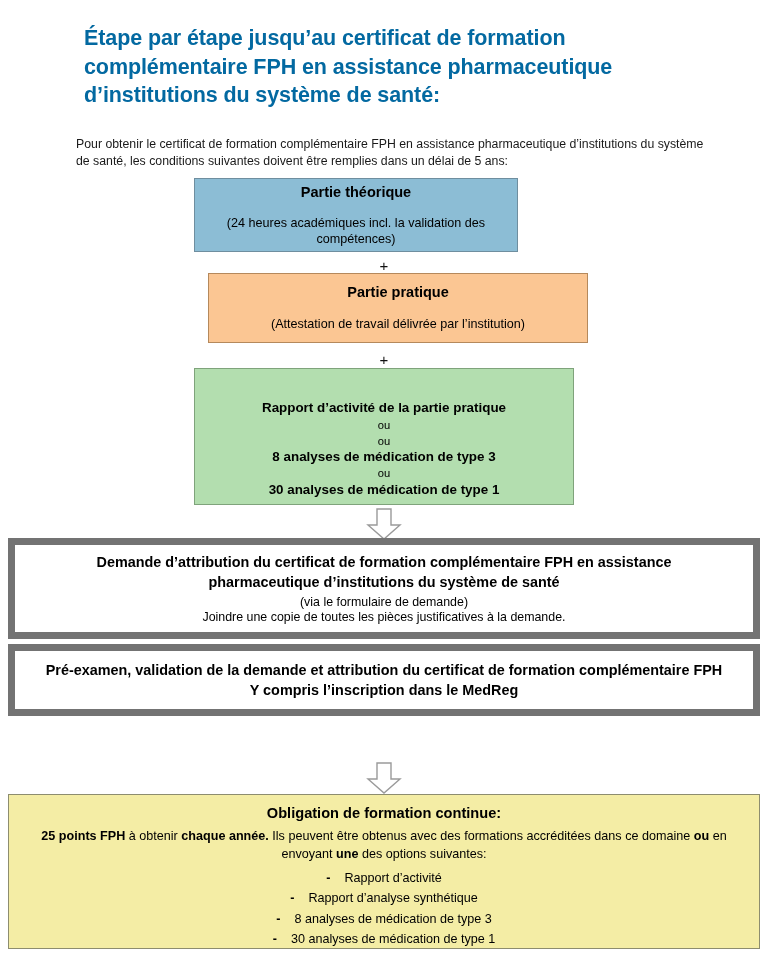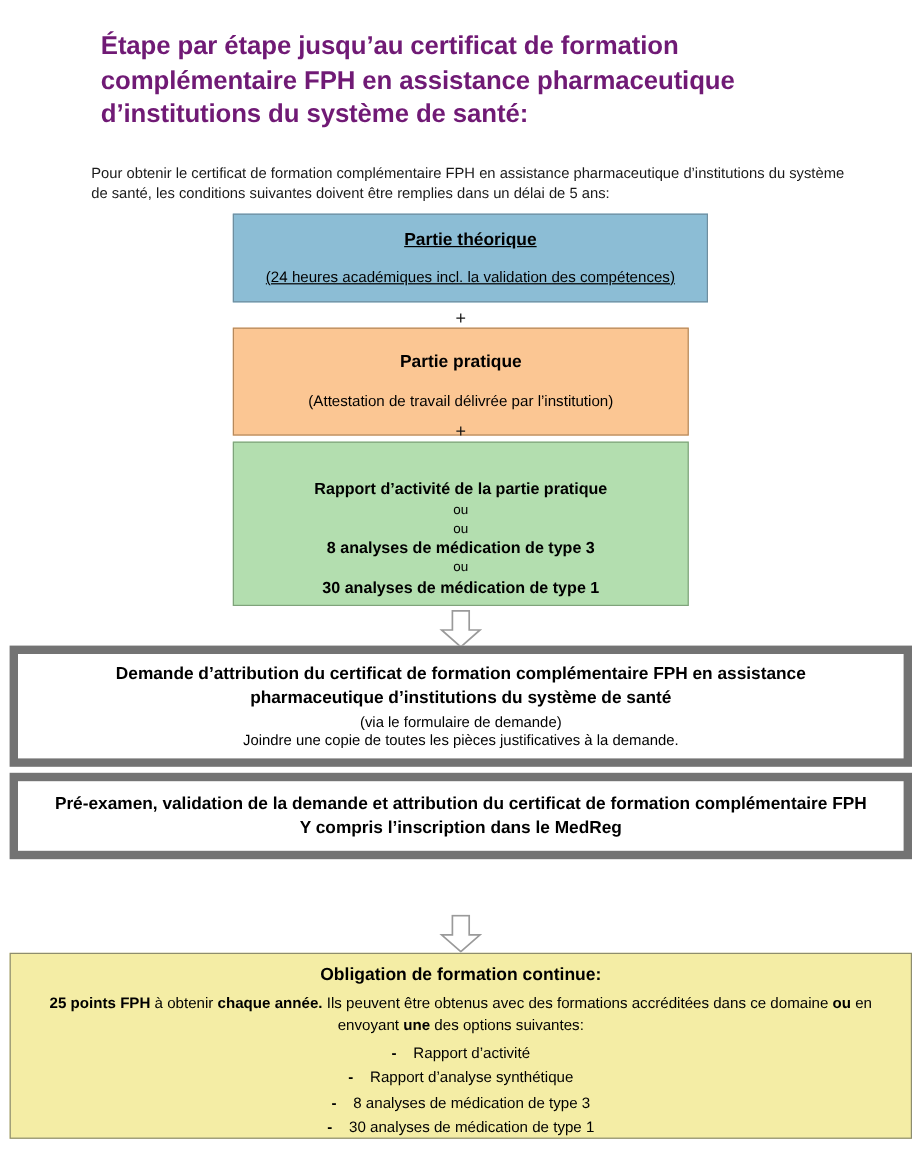--- a/index.html
+++ b/index.html
@@ -25,21 +25,21 @@
 
   
   .title {
     position: absolute;
     left: 84px;
     top: 24px;
     width: 610px;
     font-size: 21.5px;
     font-weight: bold;
     line-height: 1.33;
-    color: #701a75;
+    color: #0369a1;
     letter-spacing: -0.1px;
   }
 
   
   .intro {
     position: absolute;
     left: 76px;
     top: 136px;
     width: 638px;
     font-size: 12.3px;
@@ -63,30 +63,29 @@
     font-size: 14.5px;
     line-height: 1.3;
   }
   .box .sub {
     font-size: 12.6px;
     line-height: 1.3;
   }
 
   
   #box-theorique {
-    left: 194px; top: 178px; width: 396px; height: 74px;
+    left: 194px; top: 178px; width: 324px; height: 74px;
     background: #8CBDD5;
     border-color: #6f8e9f;
-    text-decoration: underline;
   }
   #box-theorique .hd { margin-bottom: 13px; }
 
   
   #box-pratique {
-    left: 194px; top: 273px; width: 380px; height: 90px;
+    left: 208px; top: 273px; width: 380px; height: 70px;
     background: #FBC693;
     border-color: #b5895c;
   }
   #box-pratique .hd { margin-bottom: 14px; }
 
   
   #box-rapports {
     left: 194px; top: 368px; width: 380px; height: 137px;
     background: #B3DEAF;
     border-color: #7fa37b;

